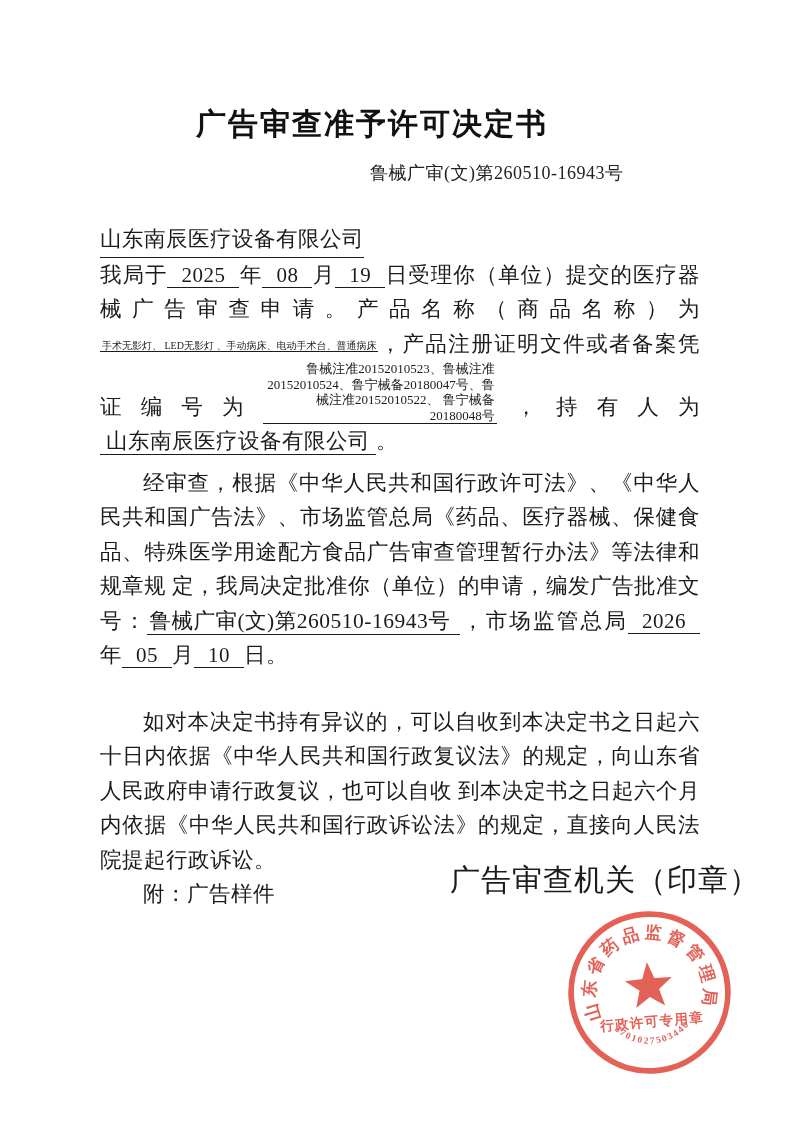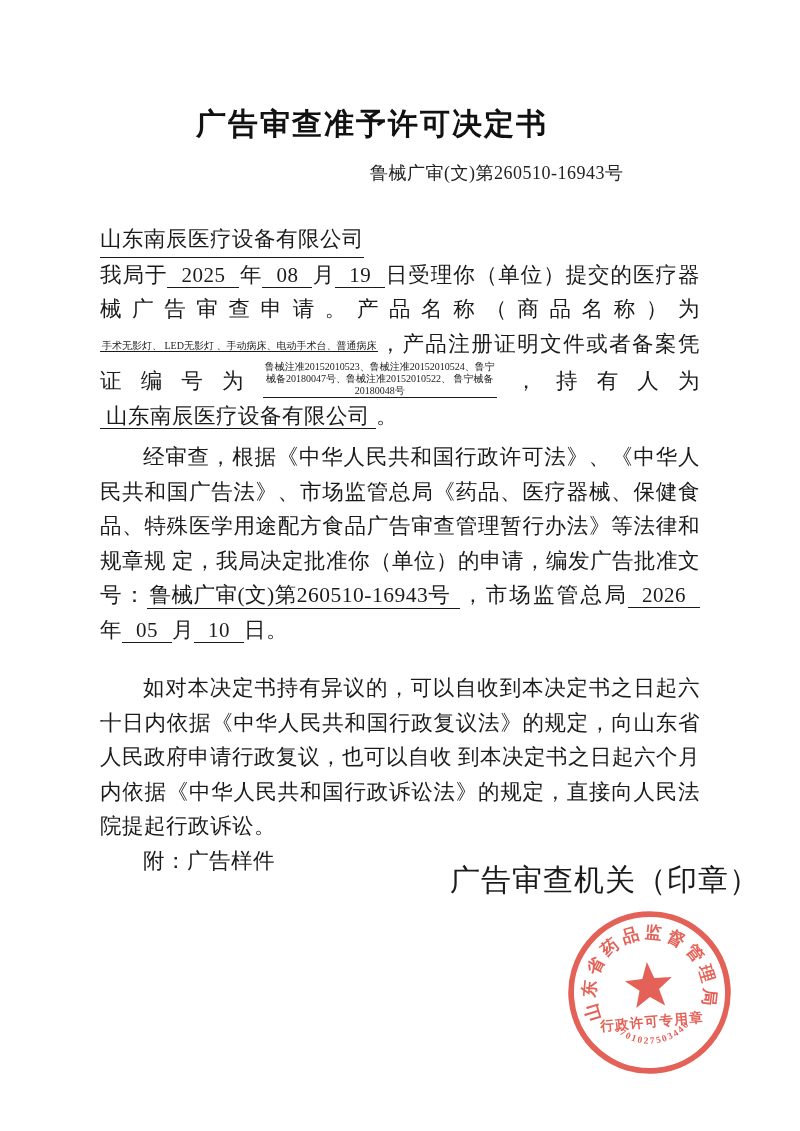--- a/index.html
+++ b/index.html
@@ -16,34 +16,34 @@
     position:absolute; top:161px; left:370px; font-size:18px; letter-spacing:0.5px; color:#222;
   }
   .body {
     position:absolute; top:222px; left:100px; width:600px;
     font-size:21.5px; line-height:34.5px; text-align:justify; letter-spacing:0.5px;
   }
   .recipient-line { width:fit-content; border-bottom:1.5px solid #1b1b1b; }
   .para { margin:0; }
   .indent { text-indent:2em; }
   .p2 { margin-top:7px; }
-  .p3 { margin-top:24px; }
+  .p3 { margin-top:32px; }
   .blank {
     display:inline-block; border-bottom:1.5px solid #1b1b1b;
     text-align:center; padding:0 4px; line-height:1.1; text-indent:0;
   }
   .blank-num { min-width:64px; font-size:21px; }
   .blank-sm  { min-width:42px; font-size:21px; }
   .blank-products {
     min-width:236px; font-size:10px; letter-spacing:0; vertical-align:2px;
     white-space:nowrap; padding:0 2px;
   }
   .blank-regs {
-    width:230px; font-size:10px; letter-spacing:0; line-height:1.2;
-    text-align:center; vertical-align:-6px; white-space:normal; padding:0 2px;
+    width:230px; font-size:13px; letter-spacing:0; line-height:1.2;
+    text-align:right; vertical-align:-6px; white-space:normal; padding:0 2px;
   }
   .blank-holder { min-width:252px; padding:0 6px; }
   .blank-approval { padding:0 10px 0 2px; }
   .authority {
     position:absolute; top:860px; left:450px; font-size:30px; letter-spacing:1px;
   }
   .sign-date {
     position:absolute; top:896px; left:460px; font-size:21.5px;
   }
   .sign-date .blank-num { min-width:74px; }

